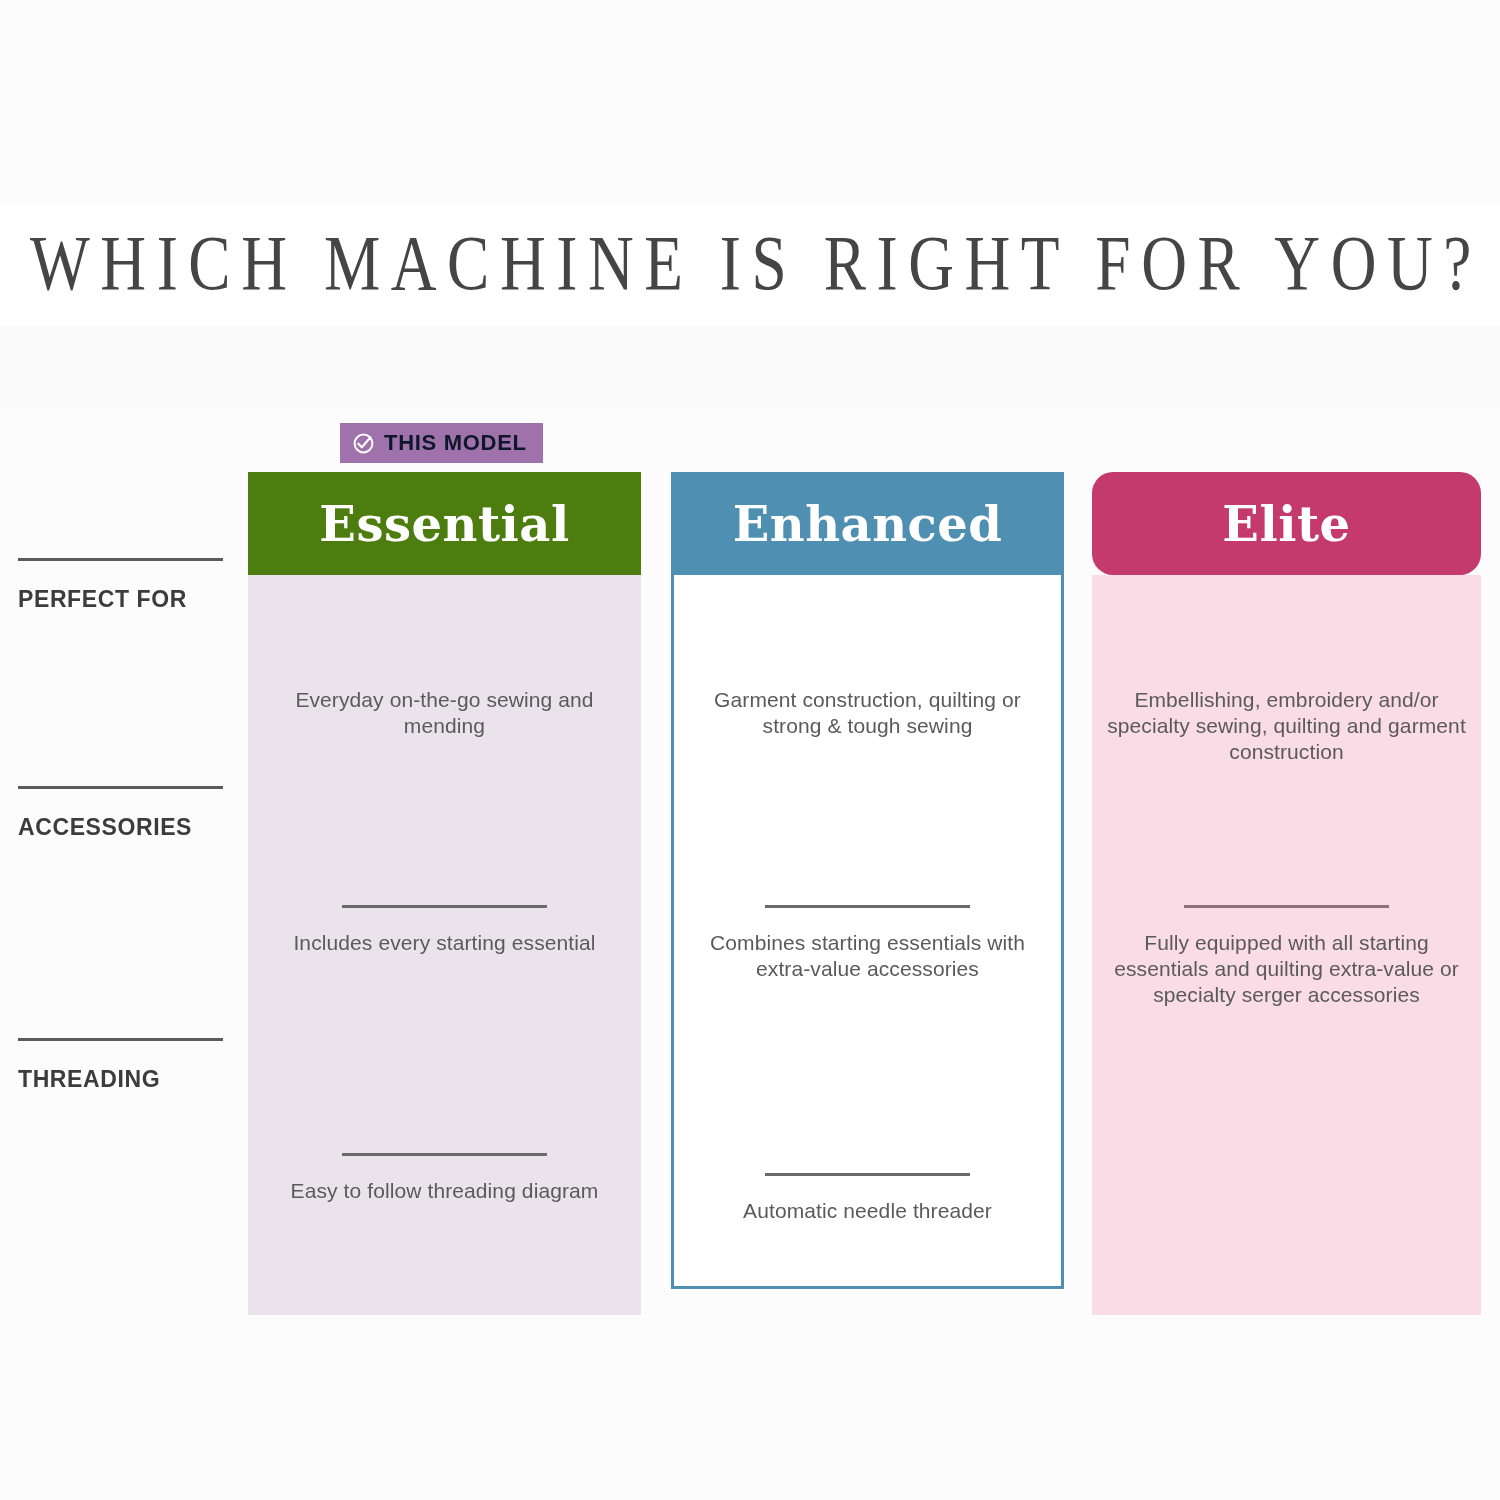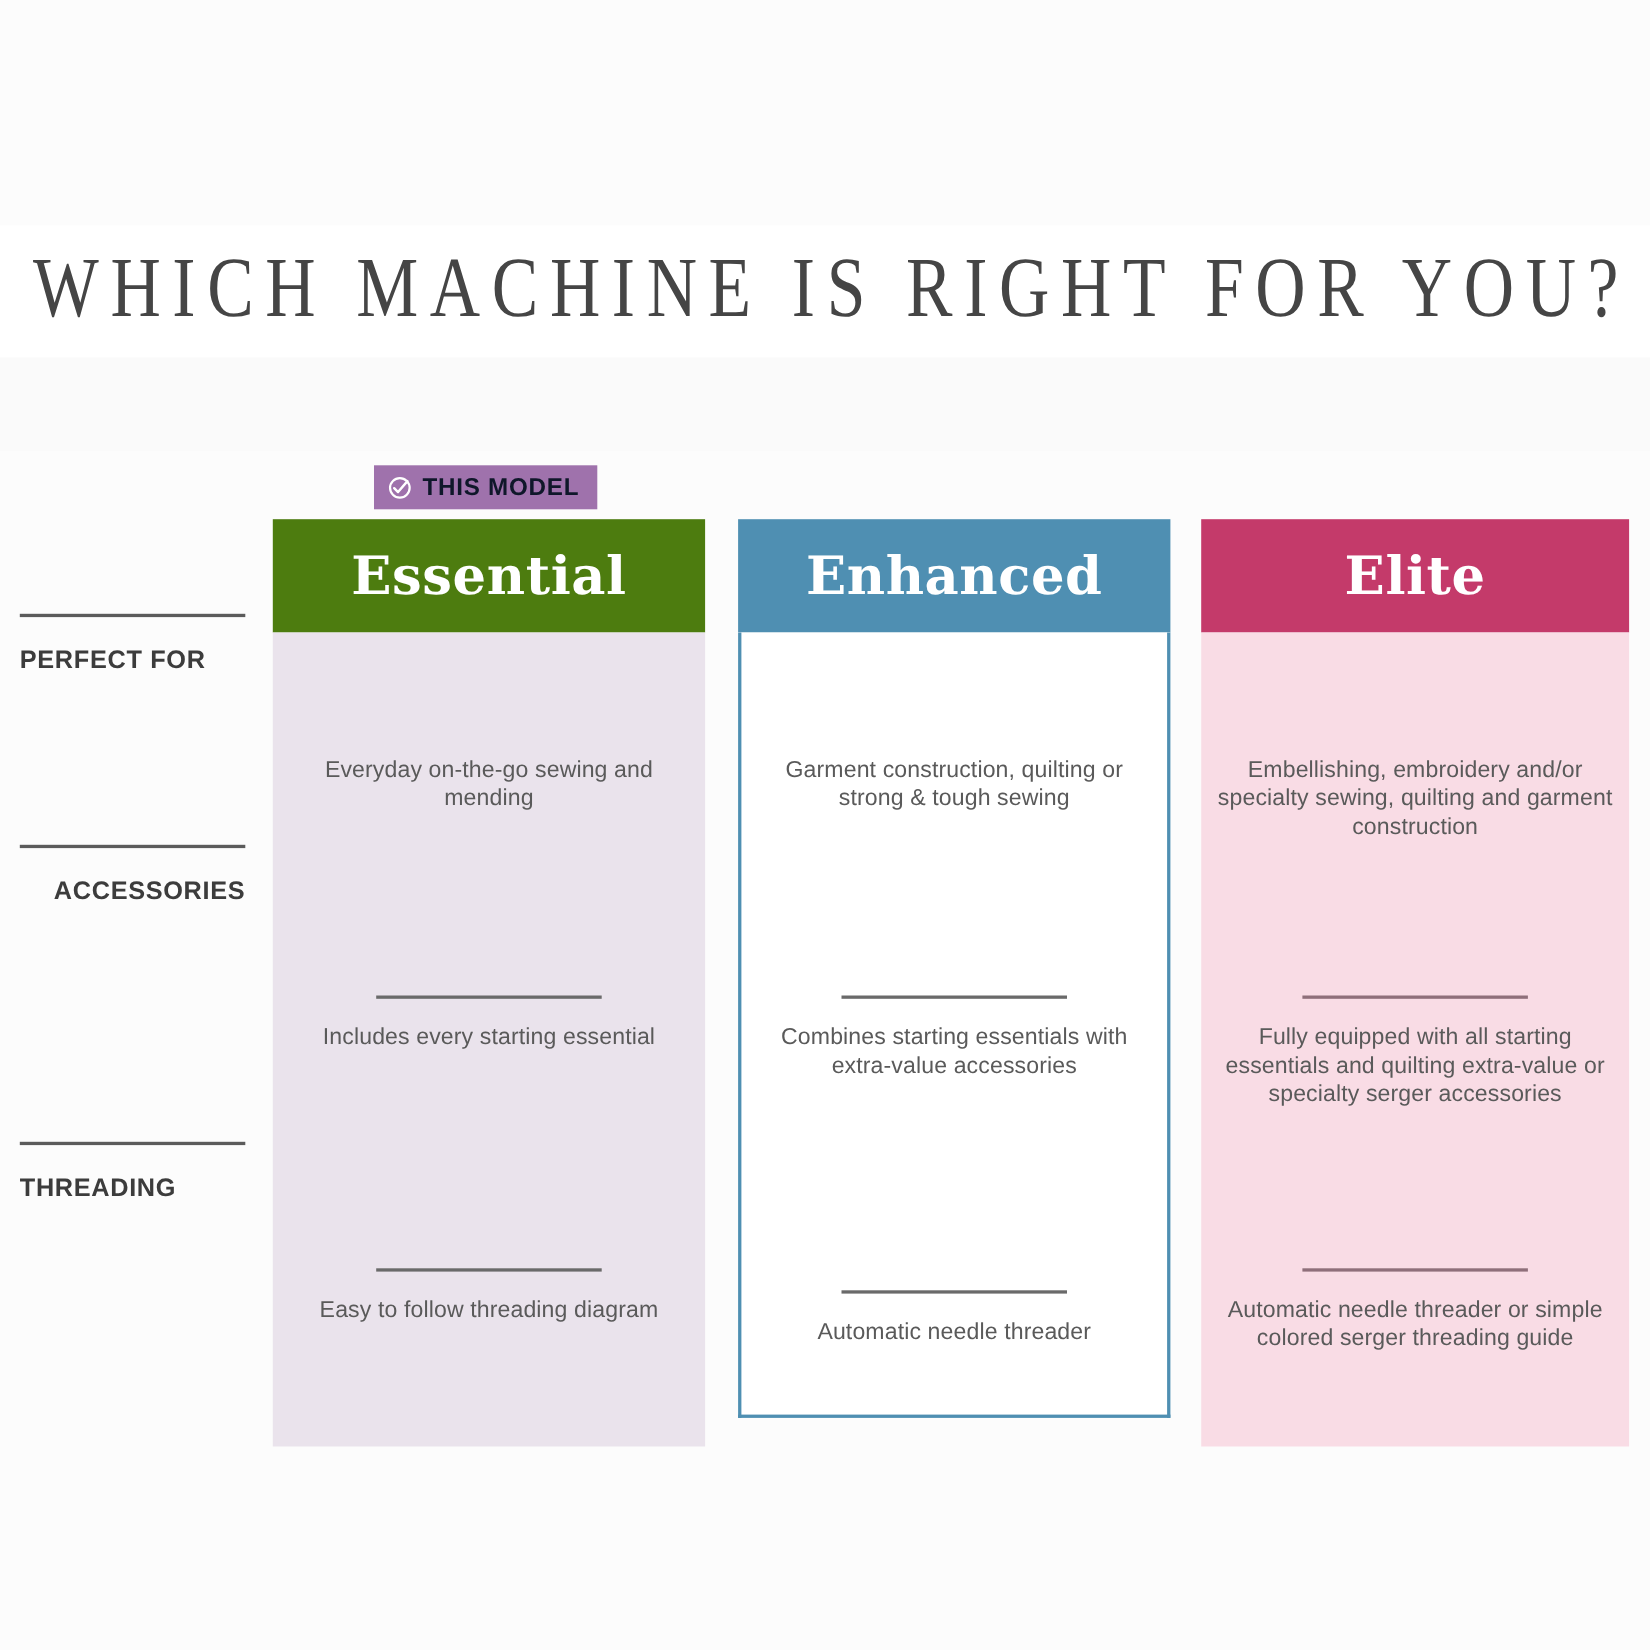--- a/index.html
+++ b/index.html
@@ -141,21 +141,21 @@
   .col-enhanced .col-head { background: #4f8fb2; }
   .col-enhanced .col-body {
     background: #ffffff;
     height: 714px;
     border: 3px solid #4f8fb2;
     border-top: none;
     box-sizing: border-box;
   }
 
   .col-elite { left: 1092px; width: 389px; }
-  .col-elite .col-head { background: #c43a6a; }
+  .col-elite .col-head { background: #c43a6a; border-radius: 21px; }
   .col-elite .col-body { background: #f9dce5; height: 714px; }
   .col-elite .cell-rule { background: #8f6f7a; }
 
   
   .badge {
     position: absolute;
     left: 340px;
     top: 423px;
     height: 40px;
     padding: 0 16px 0 12px;
@@ -185,21 +185,21 @@
 
   <div class="table">
 
     <div class="labels">
 
       <div class="label-row" style="top:88px;">
         <div class="label-rule"></div>
         <div class="label-text">PERFECT FOR</div>
       </div>
 
-      <div class="label-row" style="top:298px;text-align:right;">
+      <div class="label-row" style="top:316px;">
         <div class="label-rule"></div>
         <div class="label-text">ACCESSORIES</div>
       </div>
 
       <div class="label-row" style="top:568px;">
         <div class="label-rule"></div>
         <div class="label-text">THREADING</div>
       </div>
 
     </div>
@@ -240,24 +240,20 @@
 
     <div class="col col-elite">
       <div class="col-head">Elite</div>
       <div class="col-body">
         <div class="cell" style="top:112px;">
           <div class="cell-text">Embellishing, embroidery and/or specialty sewing, quilting and garment construction</div>
         </div>
         <div class="cell" style="top:330px;">
           <div class="cell-rule"></div>
           <div class="cell-text">Fully equipped with all starting essentials and quilting extra-value or specialty serger accessories</div>
-        </div>
-        <div class="cell" style="top:578px;">
-          <div class="cell-rule"></div>
-          <div class="cell-text">Automatic needle threader or simple colored serger threading guide</div>
         </div>
       </div>
     </div>
 
     <div class="badge">
       <span>
         <svg class="check-icon" width="23" height="23" viewBox="0 0 24 24" aria-hidden="true">
           <circle cx="12" cy="12" r="9.3" fill="none" stroke="#ffffff" stroke-width="2.1"></circle>
           <path d="M6.6 12.3 L10.3 16 L19.2 5.6" fill="none" stroke="#ffffff" stroke-width="2.3" stroke-linecap="round" stroke-linejoin="round"></path>
         </svg>

